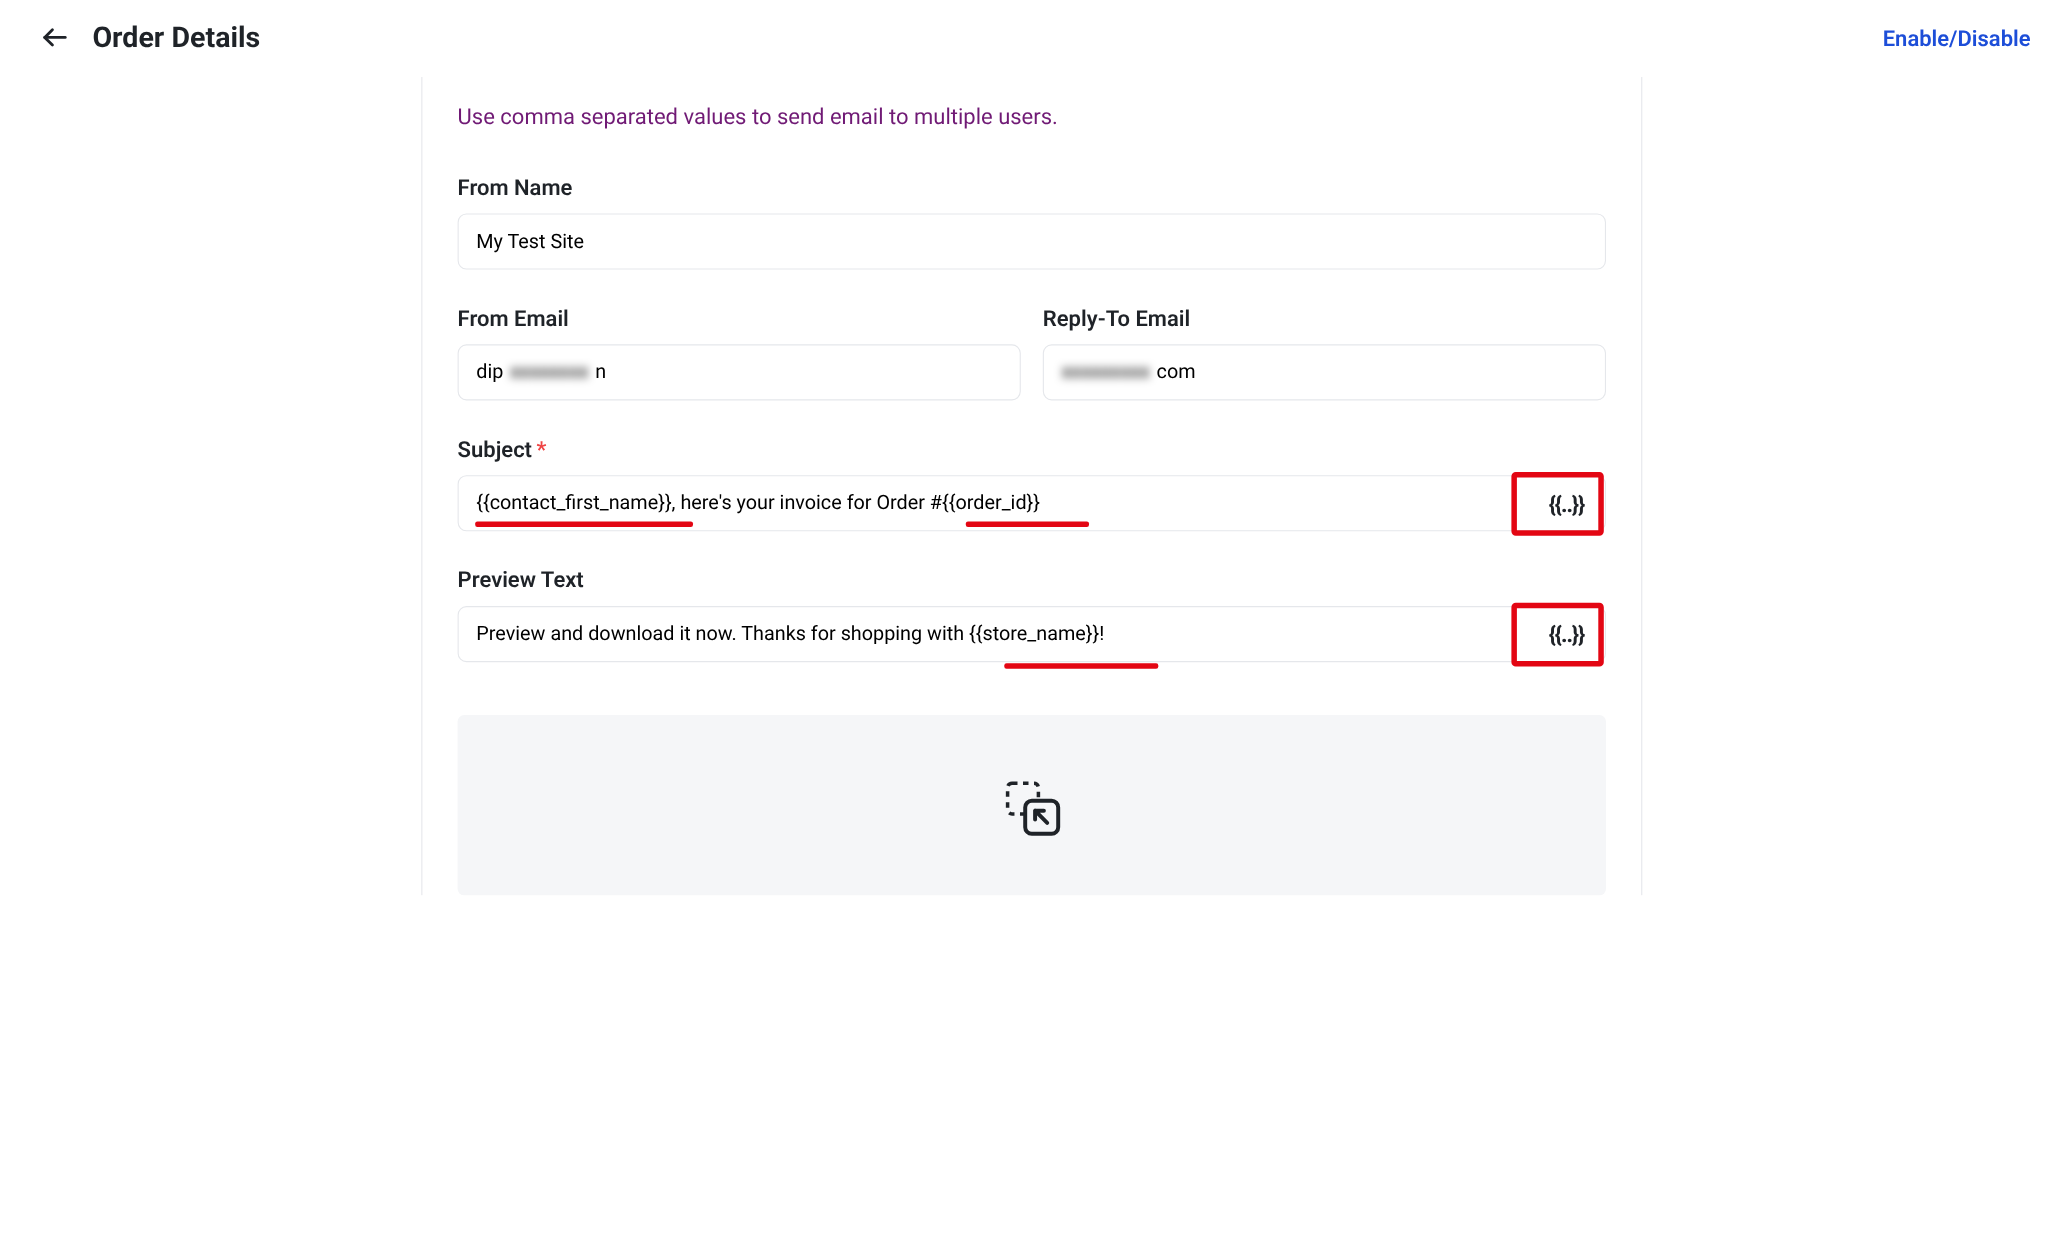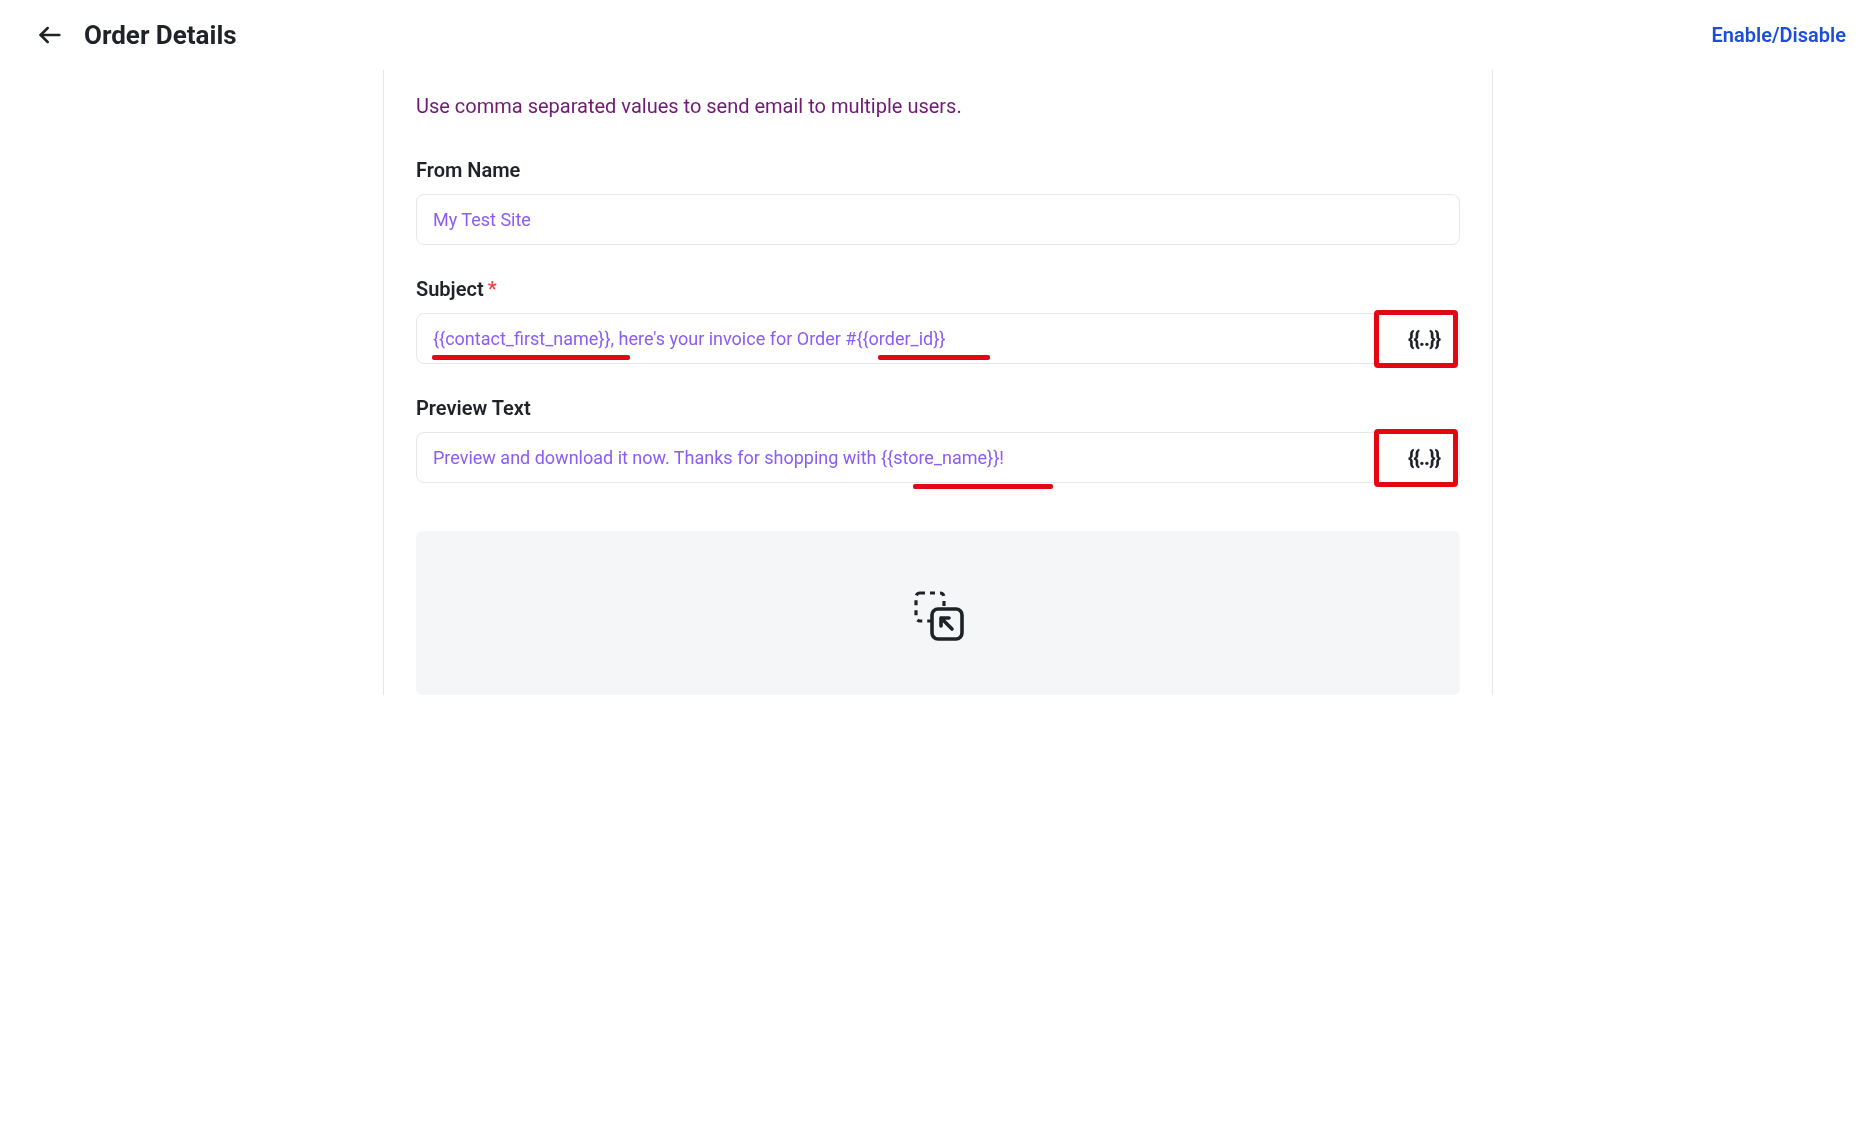--- a/index.html
+++ b/index.html
@@ -10,21 +10,20 @@
     font-size: 18px;
   }
   .header {
     display: flex;
     align-items: center;
     justify-content: space-between;
     padding: 20px 30px 20px 36px;
   }
   .header-left {
     display: flex;
-    align-items: center;
     gap: 20px;
   }
   .back-icon {
     width: 28px;
     height: 28px;
     cursor: pointer;
     display: flex;
     align-items: center;
     justify-content: center;
   }
@@ -68,21 +67,21 @@
   .required-star {
     color: #ef4444;
     margin-left: 4px;
   }
   .text-input {
     width: 100%;
     padding: 14px 16px;
     border: 1px solid #e5e7eb;
     border-radius: 8px;
     font-size: 18px;
-    color: #8b5cf6;
+    color: #000000;
     background: #fff;
     font-family: inherit;
   }
   .row-2 {
     display: flex;
     gap: 20px;
   }
   .row-2 .col { flex: 1; }
   .blurred {
     filter: blur(4px);
@@ -170,20 +169,41 @@
 <div class="content-wrap">
   <div class="panel">
 
     <div class="hint-text">Use comma separated values to send email to multiple users.</div>
 
     <div class="field-group">
       <label class="field-label">From Name</label>
       <input type="text" class="text-input" value="My Test Site" style="">
     </div>
 
+    <div class="field-group row-2">
+      <div class="col">
+        <label class="field-label">From Email</label>
+        <div class="text-input" style="padding:14px 16px;">
+          <span class="mask-wrap">
+            <span>dip</span>
+            <span class="blurred">xxxxxxxx</span>
+            <span>n</span>
+          </span>
+        </div>
+      </div>
+      <div class="col">
+        <label class="field-label">Reply-To Email</label>
+        <div class="text-input" style="padding:14px 16px;">
+          <span class="mask-wrap">
+            <span class="blurred">xxxxxxxxx</span>
+            <span>com</span>
+          </span>
+        </div>
+      </div>
+    </div>
 
     <div class="field-group">
       <label class="field-label">
         <span>Subject</span><span class="required-star">*</span>
       </label>
       <div class="input-with-addon underline-red">
         <input type="text" class="text-input" value="{{contact_first_name}}, here's your invoice for Order #{{order_id}}" style="">
         <div class="addon-btn">{{..}}</div>
         <div class="addon-highlight"></div>
         <div class="red-u" style="left:16px; width:198px; bottom:4px;"></div>

